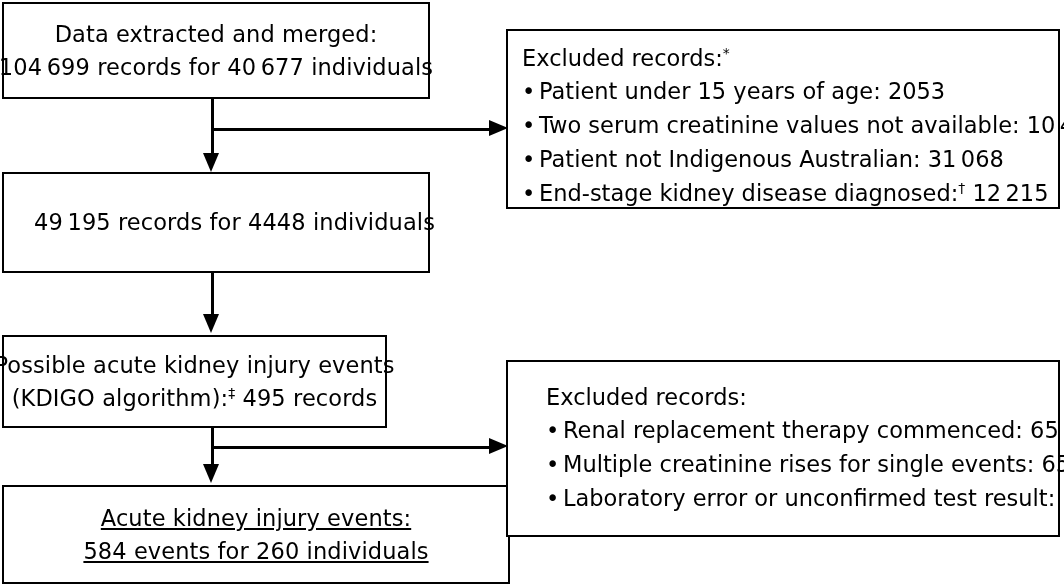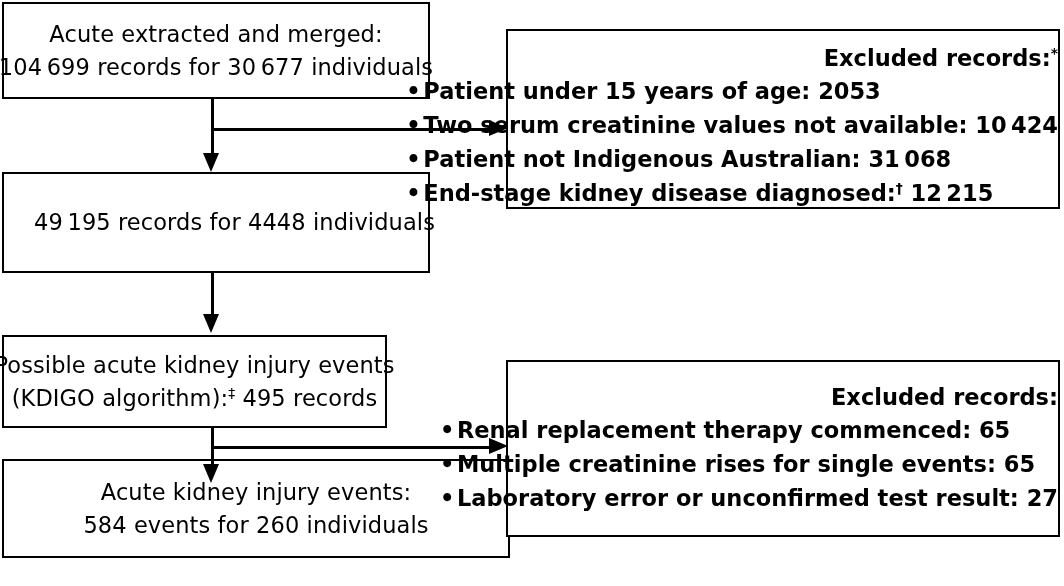--- a/index.html
+++ b/index.html
@@ -26,24 +26,23 @@
     background: #ffffff;
     display: flex;
     flex-direction: column;
     justify-content: center;
   }
   .node-box.centered {
     align-items: center;
     text-align: center;
   }
   .node-box.listbox {
-    align-items: flex-end;
+    align-items: flex-start;
     text-align: left;
     justify-content: flex-start;
-    font-weight: bold;
   }
   .node-line {
     font-size: 22.5px;
     line-height: 33px;
     white-space: nowrap;
     letter-spacing: 0.1px;
   }
   .list-title {
     font-size: 22.5px;
     line-height: 31px;
@@ -95,21 +94,21 @@
     height: 0;
     border-top: 8.5px solid transparent;
     border-bottom: 8.5px solid transparent;
     border-left: 19px solid #000000;
   }
 
   
   #box-extracted   { left: 2px;   top: 2px;   width: 428px; height: 97px; }
   #box-records     { left: 2px;   top: 172px; width: 428px; height: 101px; padding-left: 37px; }
   #box-possible    { left: 2px;   top: 335px; width: 385px; height: 93px; }
-  #box-aki         { left: 2px;   top: 459px; width: 508px; height: 99px; }
+  #box-aki         { left: 2px;   top: 485px; width: 508px; height: 99px; text-decoration: underline; }
   #box-excluded-1  { left: 506px; top: 29px;  width: 554px; height: 180px; padding: 12px 0 0 14px; }
   #box-excluded-2  { left: 506px; top: 360px; width: 554px; height: 177px; padding: 20px 0 0 38px; }
 
   #conn1-v  { left: 211px; top: 99px;  height: 61px; }
   #conn1-a  { left: 203px; top: 153px; }
   #conn1-h  { left: 211px; top: 128px; width: 281px; }
   #conn1-ar { left: 489px; top: 120px; }
 
   #conn2-v  { left: 211px; top: 273px; height: 45px; }
   #conn2-a  { left: 203px; top: 314px; }
@@ -118,22 +117,22 @@
   #conn3-a  { left: 203px; top: 464px; }
   #conn3-h  { left: 211px; top: 446px; width: 281px; }
   #conn3-ar { left: 489px; top: 438px; }
 </style>
 </head>
 <body>
 
 <div id="flow-root">
 
   <div class="node-box centered" id="box-extracted">
-    <div class="node-line">Acute extracted and merged:</div>
-    <div class="node-line">104 699 records for 30 677 individuals</div>
+    <div class="node-line">Data extracted and merged:</div>
+    <div class="node-line">104 699 records for 40 677 individuals</div>
   </div>
 
   <div class="node-box centered" id="box-records">
     <div class="node-line">49 195 records for 4448 individuals</div>
   </div>
 
   <div class="node-box centered" id="box-possible">
     <div class="node-line">Possible acute kidney injury events</div>
     <div class="node-line">(KDIGO algorithm):<sup>‡</sup> 495 records</div>
   </div>

